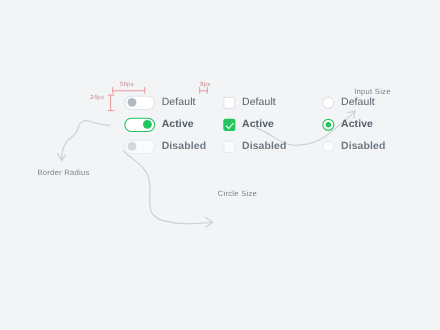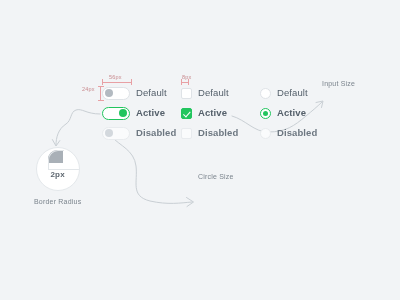--- a/index.html
+++ b/index.html
@@ -41,20 +41,21 @@
     display: flex;
     align-items: center;
     height: 20px;
     margin-bottom: 0px;
   }
   .ctrl-row + .ctrl-row { margin-top: 0px; font-weight: bold; }
   .ctrl-cell {
     display: flex;
     align-items: center;
     width: 79px;
+    padding-left: 11px;
   }
   .ctrl-label {
     font-size: 9.5px;
     color: #55606b;
     margin-left: 6px;
     letter-spacing: .1px;
     white-space: nowrap;
     line-height: 1;
   }
   .ctrl-label.muted { color: #6d7781; }
@@ -424,28 +425,20 @@
         <span class="ctrl-label muted">Disabled</span>
       </div>
       <div class="ctrl-cell">
         <div class="radio disabled"></div>
         <span class="ctrl-label muted">Disabled</span>
       </div>
     </div>
   </div>
 
   <div class="callout" style="left:34px; top:147px;">
-    <div class="bubble">
-      <div class="br-art">
-        <span class="br-wedge"></span>
-        <span class="br-curve"></span>
-        <span class="br-line-h"></span>
-      </div>
-      <div class="bubble-value">2px</div>
-    </div>
     <div class="callout-caption">Border Radius</div>
   </div>
 
   <div class="callout" style="left:198px; top:166px;">
     <div class="callout-caption">Circle Size</div>
   </div>
 
   <div class="callout" style="left:322px; top:73px;">
     <div class="callout-caption">Input Size</div>
   </div>

